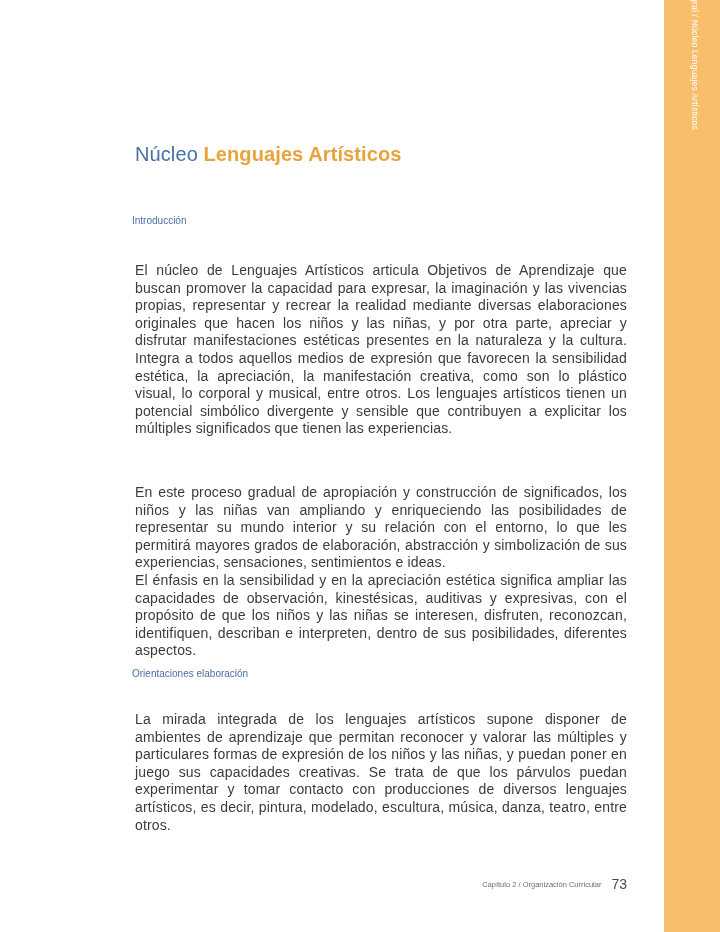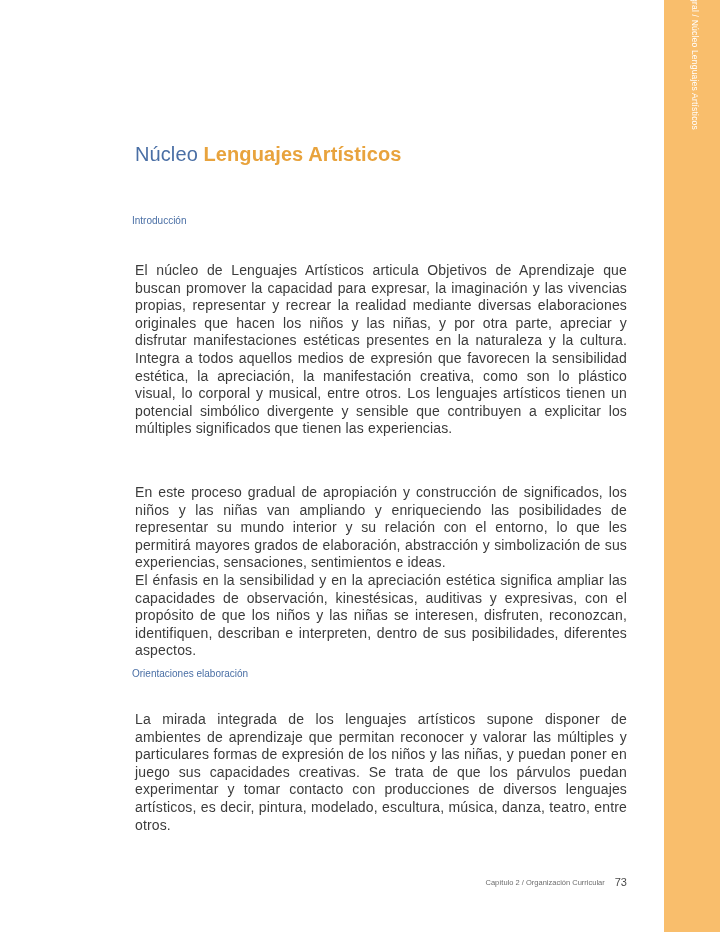--- a/index.html
+++ b/index.html
@@ -106,21 +106,21 @@
     color: #6d6d6d;
     font-size: 7.5px;
   }
   .footer .chapter {
     display: inline-block;
     vertical-align: middle;
   }
   .footer .pagenum {
     display: inline-block;
     vertical-align: middle;
-    font-size: 11px;
+    font-size: 14px;
     color: #4a4a4a;
     margin-left: 10px;
   }
 </style>
 </head>
 <body>
 
 <div class="page">
 
   <div class="content">

